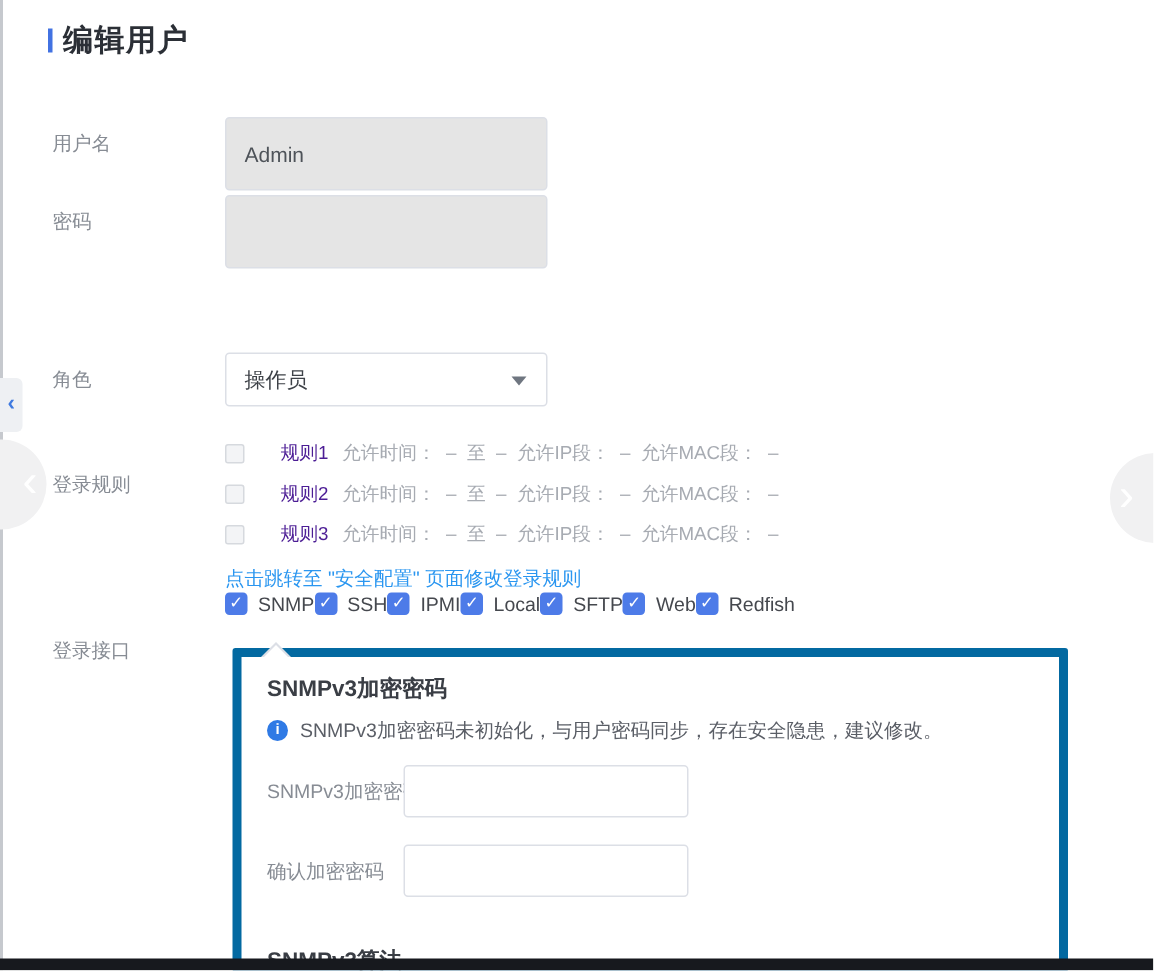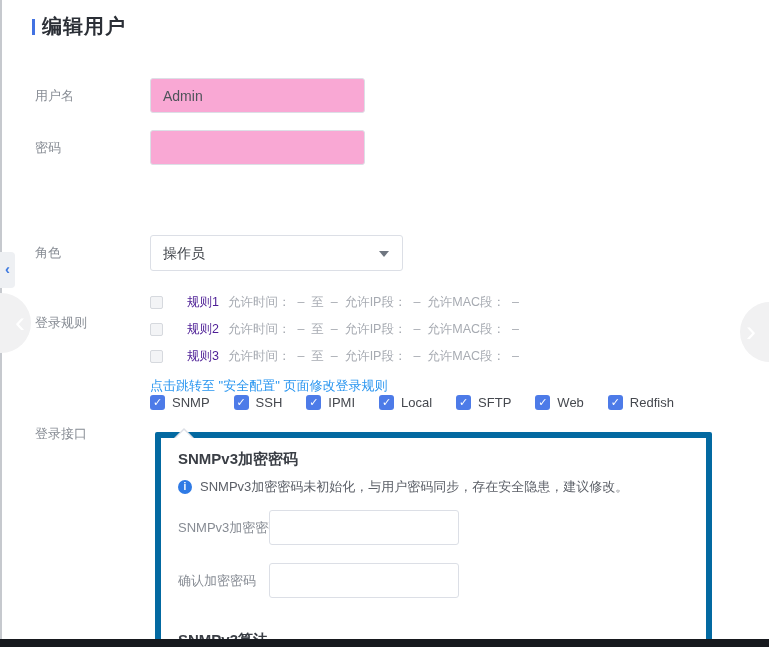--- a/index.html
+++ b/index.html
@@ -9,45 +9,45 @@
   .left-line{ position:absolute; left:0; top:0; width:2px; height:100%; background:#c6c9ce; }
 
   
   .page-title-row{ position:absolute; left:32px; top:13px; display:flex; align-items:center; }
   .accent-bar{ width:3px; height:16px; background:#4272e2; }
   .page-title{ margin-left:7px; font-size:20px; font-weight:bold; color:#2b2f36; letter-spacing:1px; }
 
   
   .form-row{ position:absolute; left:0; width:100%; height:36px; }
   .form-label{ position:absolute; left:35px; line-height:36px; font-size:13px; color:#878c94; }
-  .text-input{ position:absolute; left:150px; top:0; width:215px; height:35px;
+  .text-input{ position:absolute; left:150px; top:0; width:215px; height:49px;
     border:1px solid #dcdfe6; border-radius:3px; padding:0 12px; font-size:14px;
-    color:#4e5359; background:#f9a8d4; outline:none; font-family:inherit; }
+    color:#4e5359; background:#e5e5e5; outline:none; font-family:inherit; }
   .row-username{ top:78px; } .row-password{ top:130px; }
   .row-password-confirm{ top:182px; } .row-role{ top:235px; }
 
   
-  .select-box{ position:absolute; left:150px; top:0; width:253px; height:36px;
+  .select-box{ position:absolute; left:150px; top:0; width:215px; height:36px;
     border:1px solid #dcdfe6; border-radius:3px; background:#fff; cursor:pointer; }
   .select-value{ position:absolute; left:12px; line-height:34px; font-size:14px; color:#3e4248; }
   .select-caret{ position:absolute; right:13px; top:15px; width:0; height:0;
     border-left:5px solid transparent; border-right:5px solid transparent; border-top:6px solid #6f7680; }
 
   
   .rules-label{ position:absolute; left:35px; top:314px; font-size:13px; color:#878c94; }
   .rules-block{ position:absolute; left:150px; top:289px; }
   .rule-row{ display:flex; align-items:center; height:27px; }
   .cb-empty{ width:13px; height:13px; border:1px solid #d6d9de; background:#f3f4f6; border-radius:2px; flex:none; cursor:pointer; }
   .rule-name{ margin-left:24px; font-size:12.5px; color:#4c1d95; }
   .rule-detail{ margin-left:9px; font-size:12.5px; color:#a7abb2; white-space:pre; }
   .rules-link{ margin-top:7px; font-size:13px; color:#2a96f0; cursor:pointer; text-decoration:none; display:inline-block; }
 
   
   .ifaces-label{ position:absolute; left:35px; top:397px; font-size:13px; color:#878c94;margin-top:28px; }
-  .ifaces-row{ position:absolute; left:150px; top:395px; display:flex; align-items:center; gap:24px; }
+  .ifaces-row{ position:absolute; left:150px; top:395px; display:flex; align-items:center; }
   .iface{ display:flex; align-items:center; gap:7px; cursor:pointer; }
   .cb-checked{ width:15px; height:15px; background:#4d7be8; border-radius:3px; position:relative; flex:none; }
   .cb-checked::after{ content:"✓"; position:absolute; left:0; top:0; width:15px; height:15px;
     color:#fff; font-size:11px; line-height:15px; text-align:center; font-weight:bold; }
   .iface-label{ font-size:13px; color:#45484e; }
 
   
   .snmp-panel{ position:absolute; left:155px; top:432px; width:557px; height:216px;
     background:#fff; border:6px solid #0369a1; border-radius:2px; }
   .snmp-panel::before{ content:""; position:absolute; top:-10px; left:13px; width:0; height:0;

